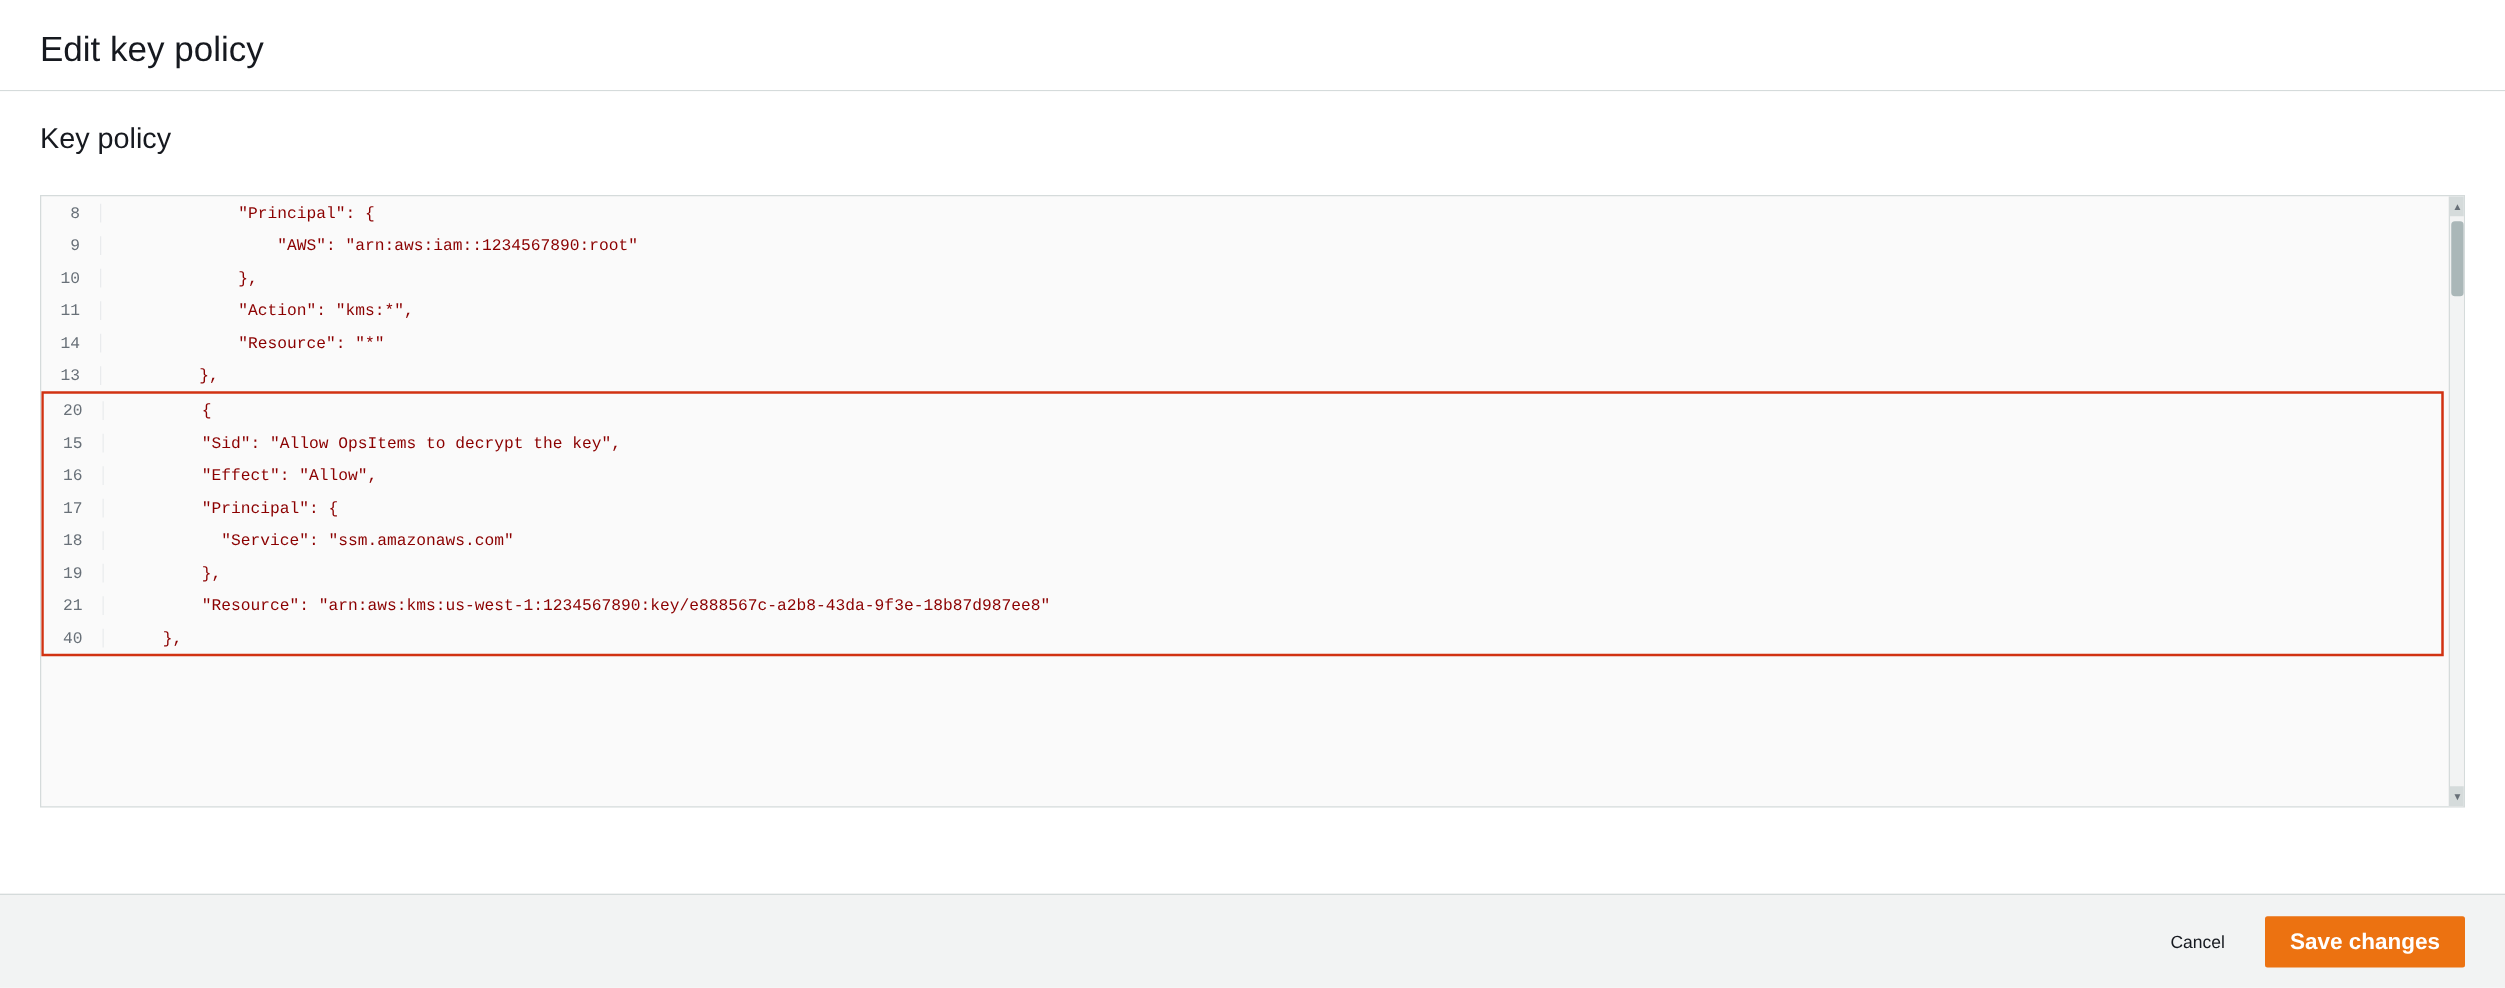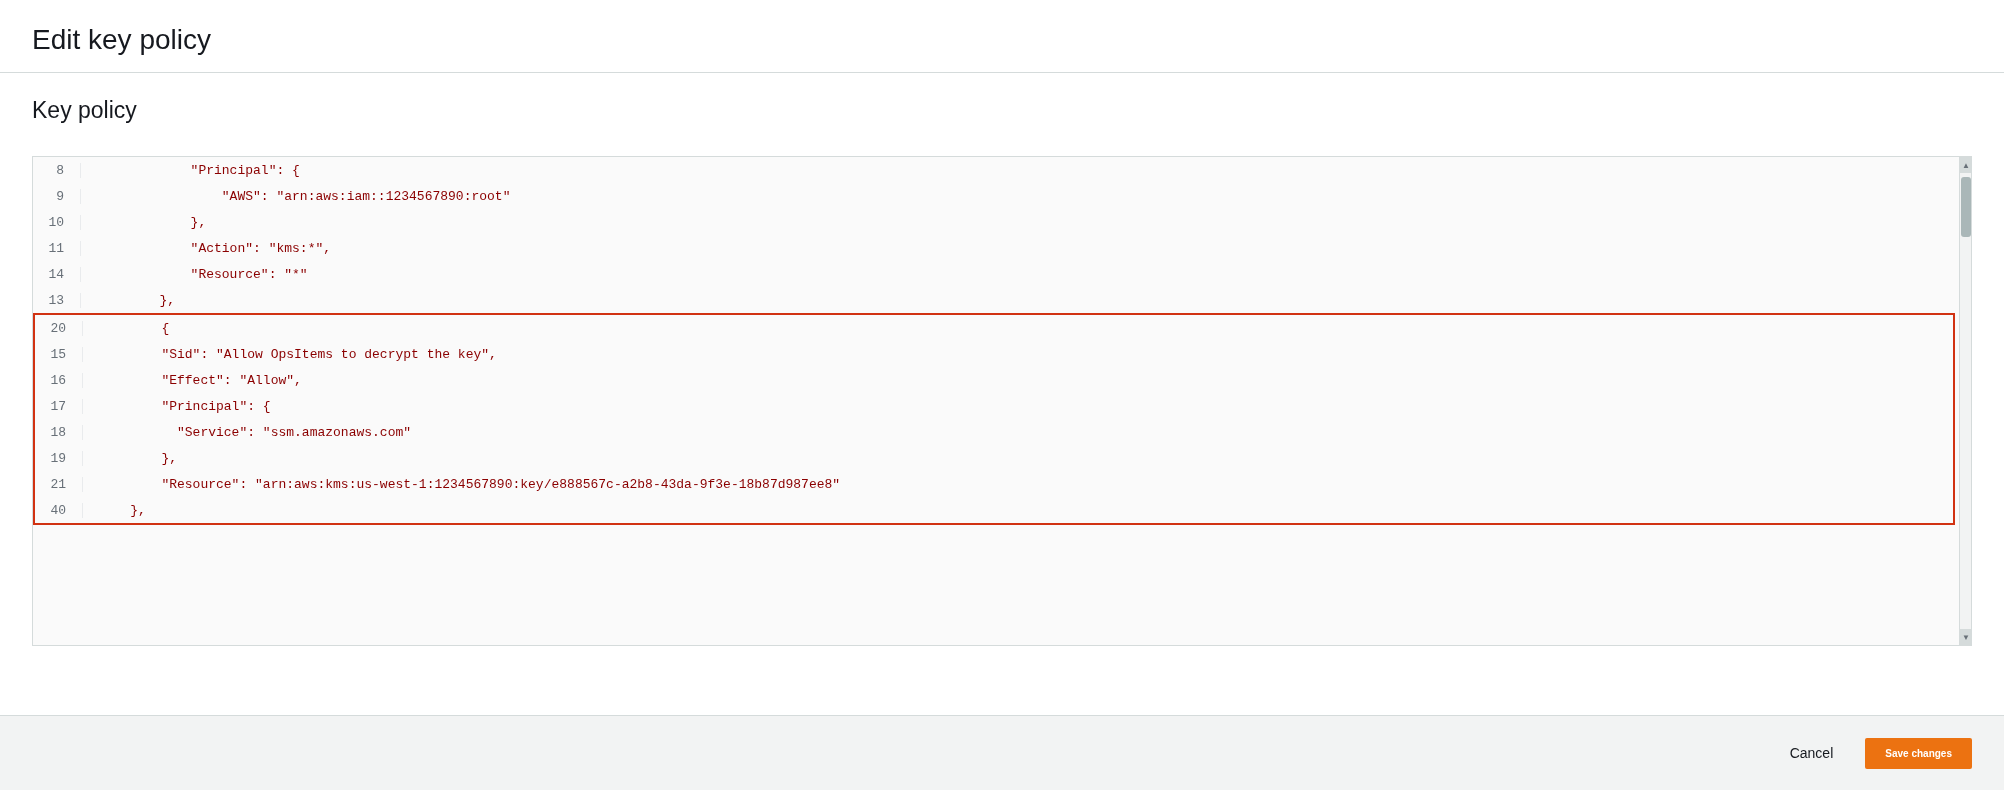--- a/index.html
+++ b/index.html
@@ -163,21 +163,21 @@
       cursor: pointer;
       padding: 8px 16px;
       font-family: Liberation Sans, sans-serif;
     }
 
     .btn-save {
       background-color: #ec7211;
       color: #ffffff;
       border: none;
       border-radius: 2px;
-      font-size: 10px;
+      font-size: 18px;
       font-weight: 700;
       cursor: pointer;
       padding: 10px 20px;
       font-family: "Amazon Ember", "Helvetica Neue", Arial, sans-serif;
     }
   </style>
 </head>
 <body>
 
 <div class="page-container">

